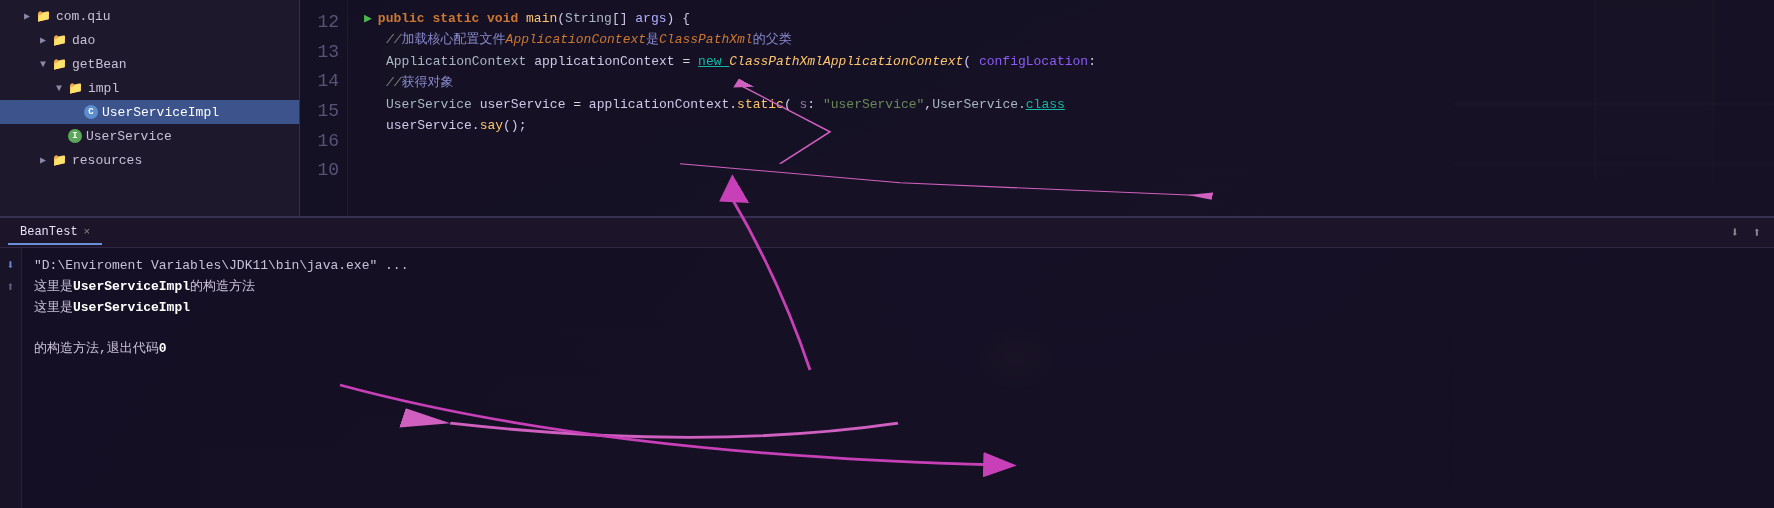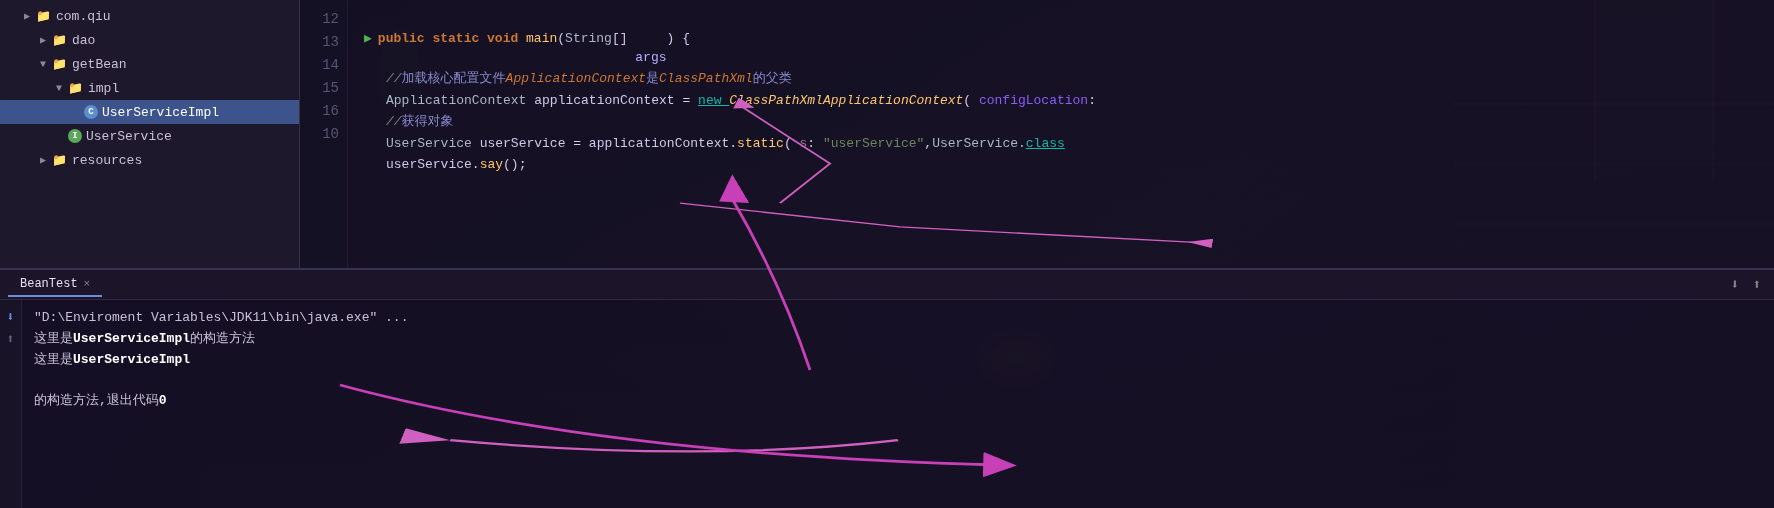--- a/index.html
+++ b/index.html
@@ -113,21 +113,21 @@
       font-size: 12px;
       border-radius: 3px;
     }
 
     .icon-folder { color: #d4a855; }
     .icon-java-c { background: #5b8dcf; color: #fff; font-size: 9px; font-weight: bold; border-radius: 50%; width: 14px; height: 14px; }
     .icon-java-i { background: #5ba85b; color: #fff; font-size: 9px; font-weight: bold; border-radius: 50%; width: 14px; height: 14px; }
 
     
     .console-area {
-      height: 240px;
+      height: 292px;
       background: rgba(20, 15, 35, 0.93);
       border-top: 2px solid rgba(80,70,110,0.6);
       display: flex;
       flex-direction: column;
     }
 
     .console-tabs {
       display: flex;
       background: rgba(28, 22, 42, 0.95);
       border-bottom: 1px solid rgba(70,60,90,0.5);
@@ -223,21 +223,21 @@
     }
 
     .line-numbers {
       width: 48px;
       min-width: 48px;
       background: rgba(22, 18, 38, 0.7);
       display: flex;
       flex-direction: column;
       align-items: flex-end;
       padding: 8px 8px 0 0;
-      font-size: 14px;
+      font-size: 18px;
       color: #5a5278;
       line-height: 1.65;
       border-right: 1px solid rgba(60,50,80,0.3);
     }
 
     .code-body {
       flex: 1;
       padding: 8px 0 8px 16px;
       font-size: 13px;
       line-height: 1.65;
@@ -257,21 +257,21 @@
     .kw { color: #cc7832; font-weight: bold; }       
     .kw2 { color: #14b8a6; text-decoration: underline; }                          
     .fn { color: #ffc66d; }                           
     .str { color: #6a8759; }                          
     .cm { color: #808080; font-style: italic; }       
     .cm-cn { color: #8888cc; }    
     .cm-cls { color: #cc7832; font-style: italic; }   
     .cl { color: #a9b7c6; }                           
     .cl2 { color: #ffc66d; font-style: italic; }                          
     .op { color: #d4d4d4; }                          
-    .param { color: #b0b0ff; margin-top: 39px; }                        
+    .param { color: #b0b0ff; }                        
     .run-arrow {
       color: #4db54d;
       margin-right: 6px;
     }
 
     
     .arrow-overlay {
       position: absolute;
       inset: 0;
       pointer-events: none;

